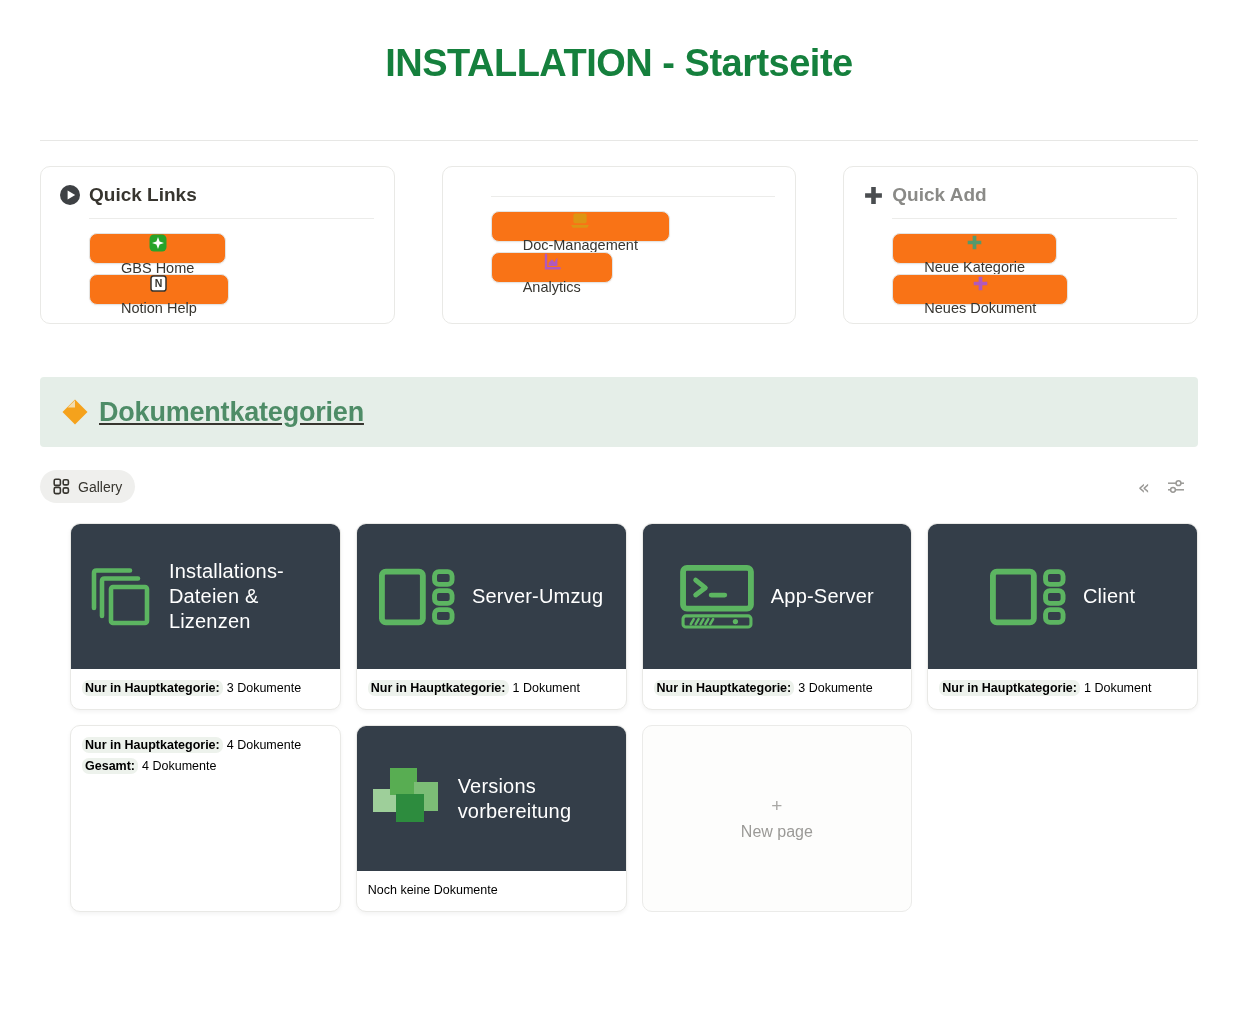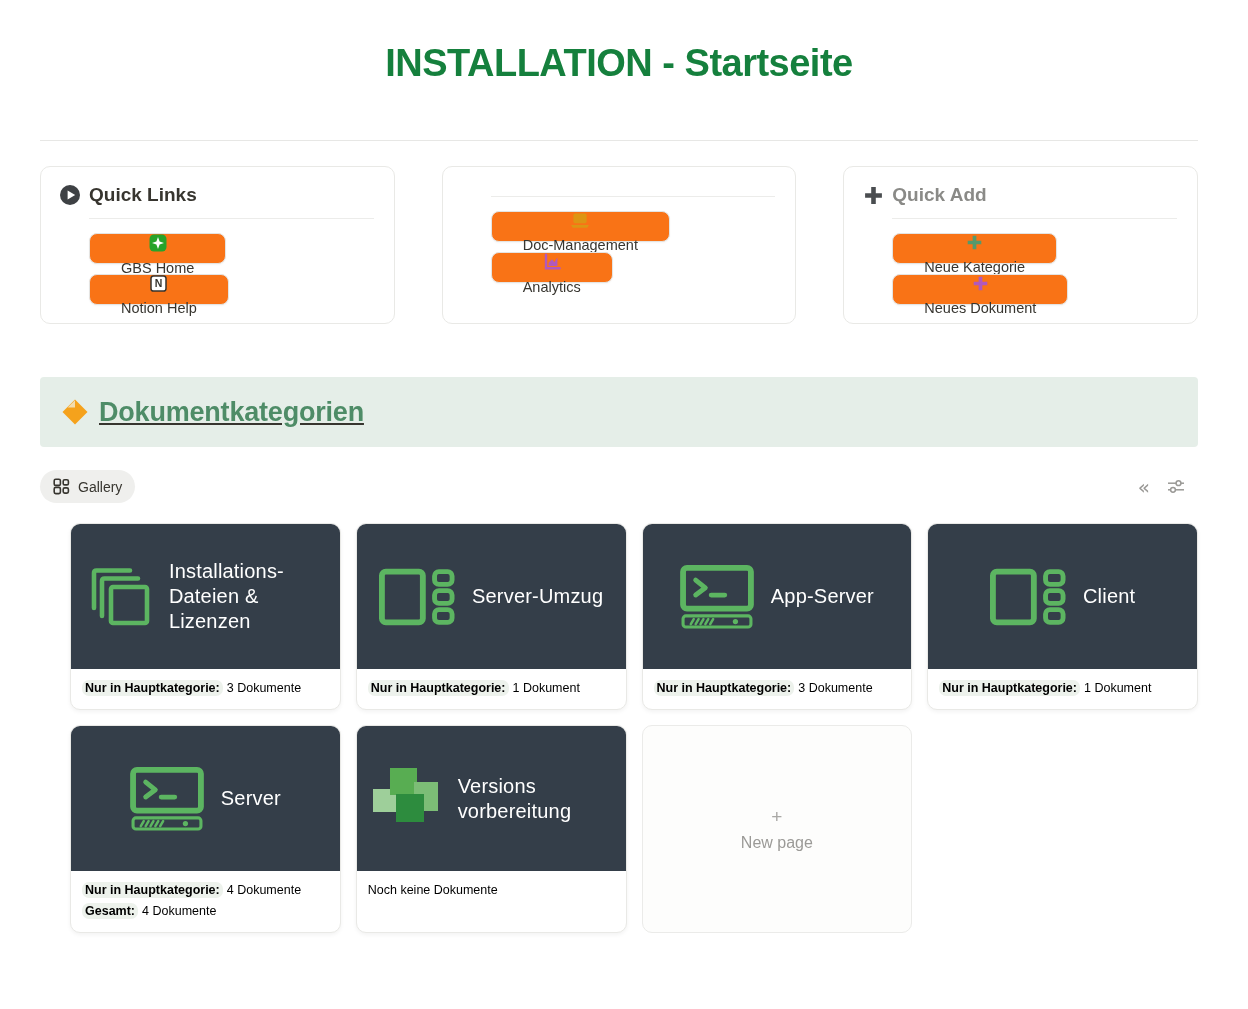--- a/index.html
+++ b/index.html
@@ -322,39 +322,20 @@
       <span class="card-title">Client</span>
     </div>
     <div class="card-props">
   <div class="prop-line">
     <span class="prop-label">Nur in Hauptkategorie:</span><span class="prop-value">1 Dokument</span>
   </div>
 </div>
   </button>
 
   <button class="card">
-    <div class="card-cover">
-      <span class="card-icon">
-            <svg width="74" height="64" viewBox="0 0 76 66">
-              <rect x="3" y="3" width="70" height="42" rx="4" fill="none" stroke="#5cb561" stroke-width="6"></rect>
-              <path d="M16 15.5 L26 23.5 L16 31" fill="none" stroke="#5cb561" stroke-width="5" stroke-linecap="round" stroke-linejoin="round"></path>
-              <path d="M32 31 H46" stroke="#5cb561" stroke-width="5" stroke-linecap="round"></path>
-              <rect x="3" y="52.5" width="70" height="11.5" rx="3" fill="none" stroke="#5cb561" stroke-width="3.2"></rect>
-              <g stroke="#5cb561" stroke-width="2.6" stroke-linecap="round">
-                <line x1="11" y1="61" x2="14" y2="55.8"></line>
-                <line x1="16" y1="61" x2="19" y2="55.8"></line>
-                <line x1="21" y1="61" x2="24" y2="55.8"></line>
-                <line x1="26" y1="61" x2="29" y2="55.8"></line>
-                <line x1="31" y1="61" x2="34" y2="55.8"></line>
-              </g>
-              <circle cx="57" cy="58.3" r="2.7" fill="#5cb561"></circle>
-            </svg>
-          </span>
-      <span class="card-title">Server</span>
-    </div>
     <div class="card-props">
   <div class="prop-line">
     <span class="prop-label">Nur in Hauptkategorie:</span><span class="prop-value">4 Dokumente</span>
   </div>
 
   <div class="prop-line">
     <span class="prop-label">Gesamt:</span><span class="prop-value">4 Dokumente</span>
   </div>
 </div>
   </button>

